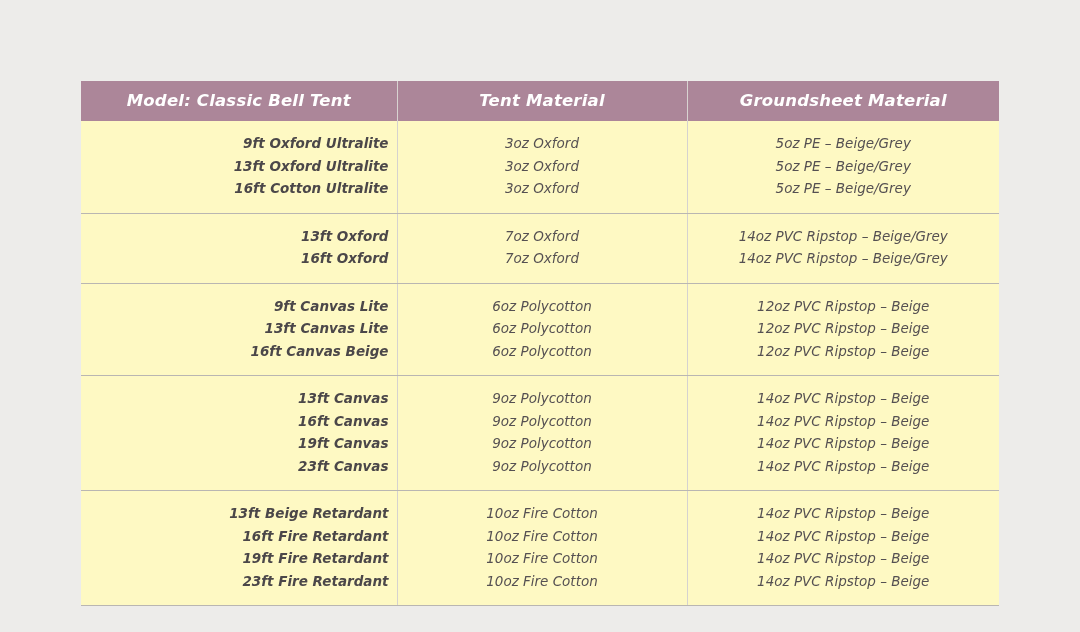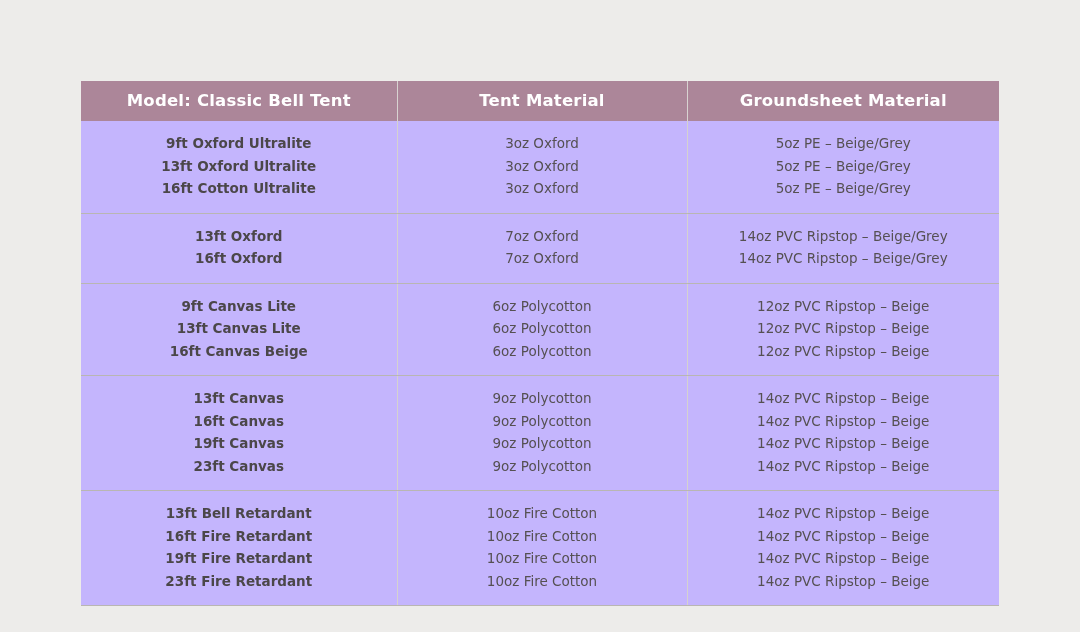--- a/index.html
+++ b/index.html
@@ -22,21 +22,22 @@
   .table-wrap {
     position: absolute;
     left: 81px;
     top: 81px;
     width: 918px;
   }
   table.spec {
     border-collapse: collapse;
     width: 918px;
     table-layout: fixed;
-    background: #c4b5fd;
+    background: #fef9c3;
+    font-style: italic;
   }
   table.spec col.c1 { width: 316px; }
   table.spec col.c2 { width: 290px; }
   table.spec col.c3 { width: 312px; }
 
   table.spec thead th {
     background: #ac8699;
     color: #ffffff;
     font-size: 16.5px;
     font-weight: bold;
@@ -64,20 +65,21 @@
     display: block;
     text-align: center;
     font-size: 13.5px;
     color: #555052;
     line-height: 21.5px;
     white-space: nowrap;
   }
   .col-model .cellline {
     font-weight: bold;
     color: #4b4749;
+    text-align: right;
   }
   
   .cellline + .cellline {
     border-top: 1px dotted transparent;
   }
 </style>
 </head>
 <body>
 
 <div class="page">
@@ -189,21 +191,21 @@
               <span class="cellline">14oz PVC Ripstop – Beige</span>
               <span class="cellline">14oz PVC Ripstop – Beige</span>
               <span class="cellline">14oz PVC Ripstop – Beige</span>
             </span>
           </td>
         </tr>
 
         <tr class="group">
           <td class="col-model">
             <span class="cellstack">
-              <span class="cellline">13ft Bell Retardant</span>
+              <span class="cellline">13ft Beige Retardant</span>
               <span class="cellline">16ft Fire Retardant</span>
               <span class="cellline">19ft Fire Retardant</span>
               <span class="cellline">23ft Fire Retardant</span>
             </span>
           </td>
           <td class="col-tent">
             <span class="cellstack">
               <span class="cellline">10oz Fire Cotton</span>
               <span class="cellline">10oz Fire Cotton</span>
               <span class="cellline">10oz Fire Cotton</span>

